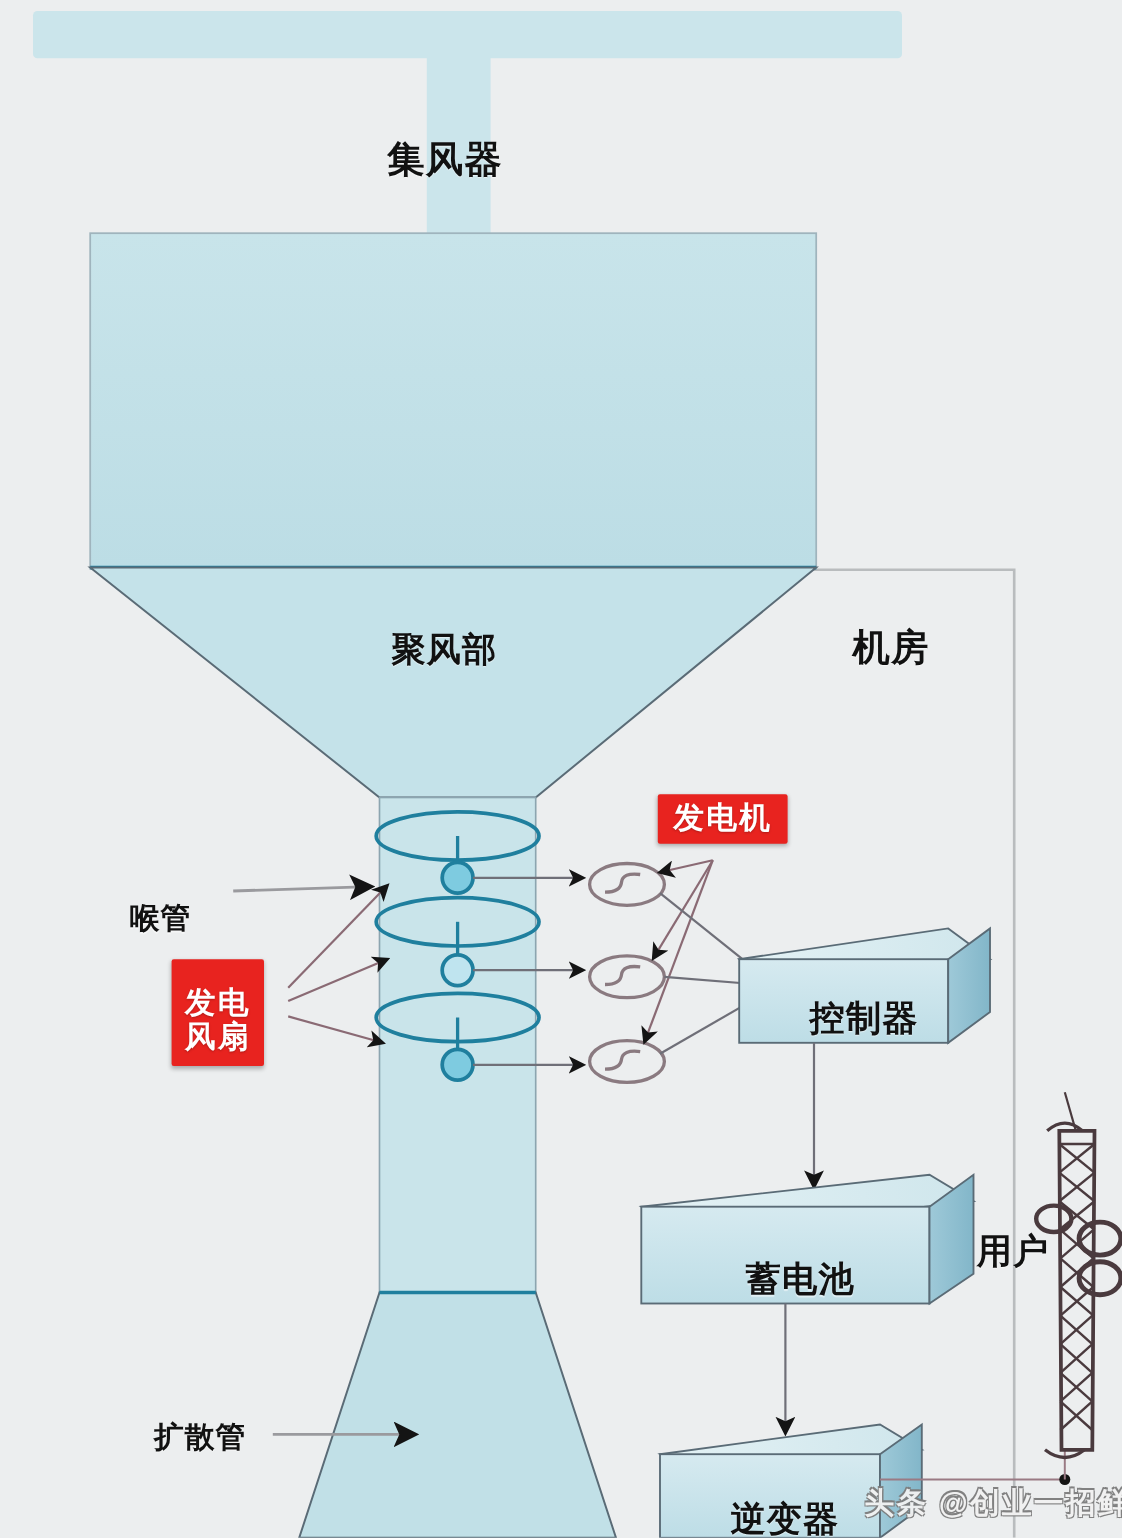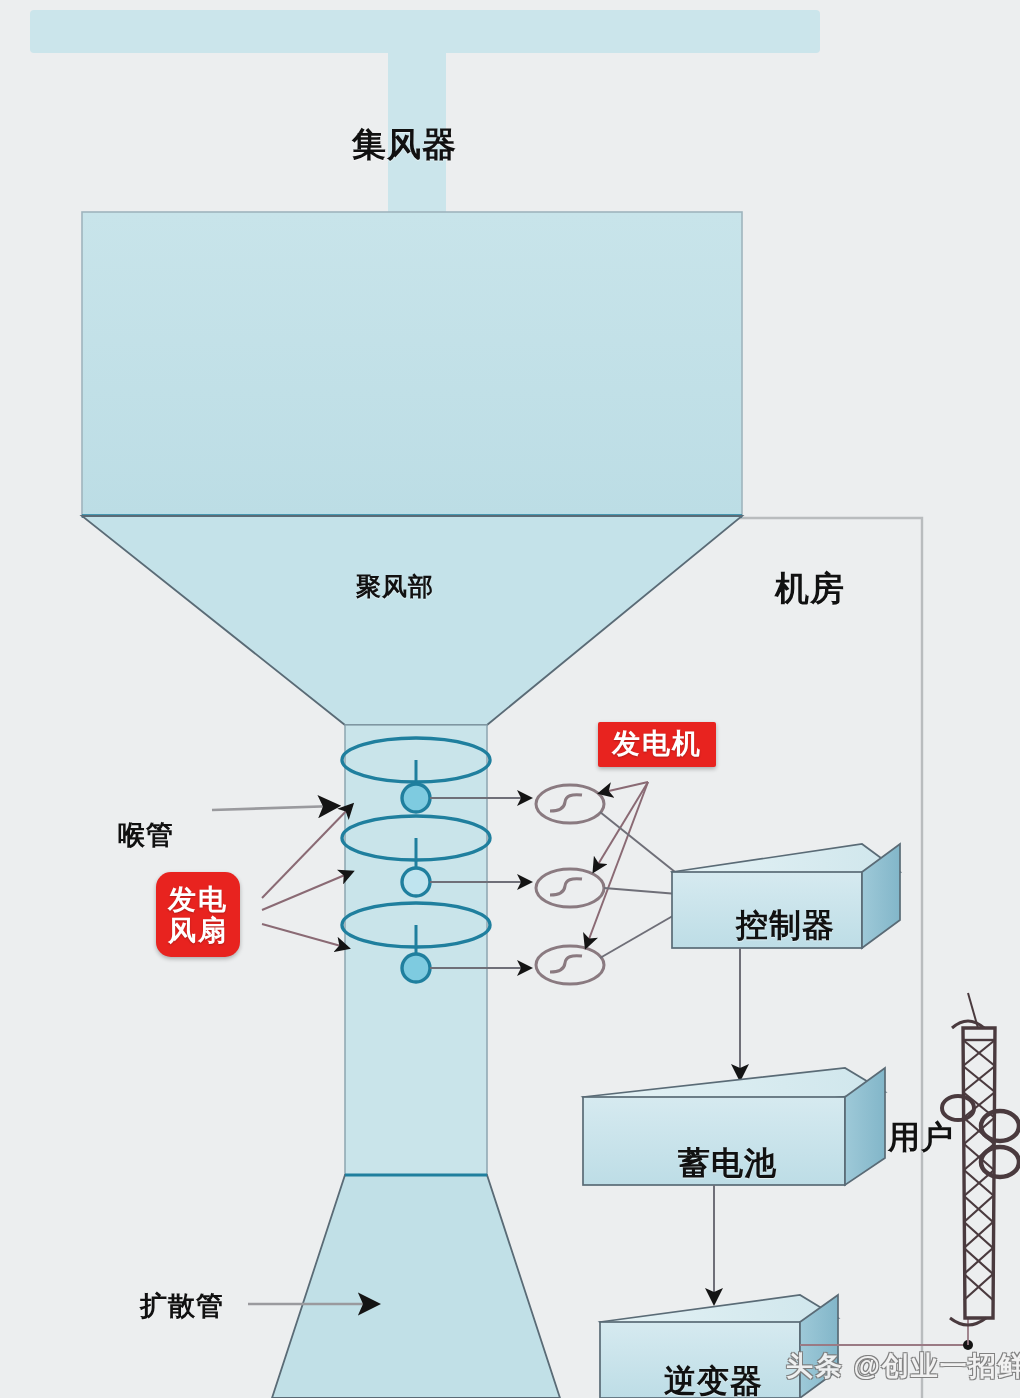--- a/index.html
+++ b/index.html
@@ -15,39 +15,39 @@
 
   .lbl{
     position:absolute;
     color:#111;
     font-weight:bold;
     white-space:nowrap;
     letter-spacing:1px;
     text-shadow:0 1px 1px rgba(255,255,255,.55);
   }
   .lbl-xl{font-size:34px;}
-  .lbl-lg{font-size:25px;}
+  .lbl-lg{font-size:31px;}
   .lbl-md{font-size:27px;}
   .lbl-sm{font-size:32px;margin-top:20px;}
 
   .red-badge{
     position:absolute;
     background:#e8231f;
     color:#fff;
     font-weight:bold;
     font-size:28px;
     letter-spacing:2px;
     padding:6px 14px 8px 14px;
     line-height:1.12;
     text-align:center;
     box-shadow:0 2px 4px rgba(0,0,0,.28);
     border-radius:2px;
     text-shadow:0 1px 2px rgba(0,0,0,.25);
   }
-  .red-badge.two-line{padding:12px 12px 10px 12px;border-radius:15px;}
+  .red-badge.two-line{padding:24px 12px 10px 12px;}
   .red-badge div{display:block;}
 
   .watermark{
     position:absolute;
     color:#f2f2f2;
     font-size:27px;
     font-weight:bold;
     letter-spacing:2px;
     text-shadow:
       1px 1px 0 #7c7c7c,-1px -1px 0 #7c7c7c,

